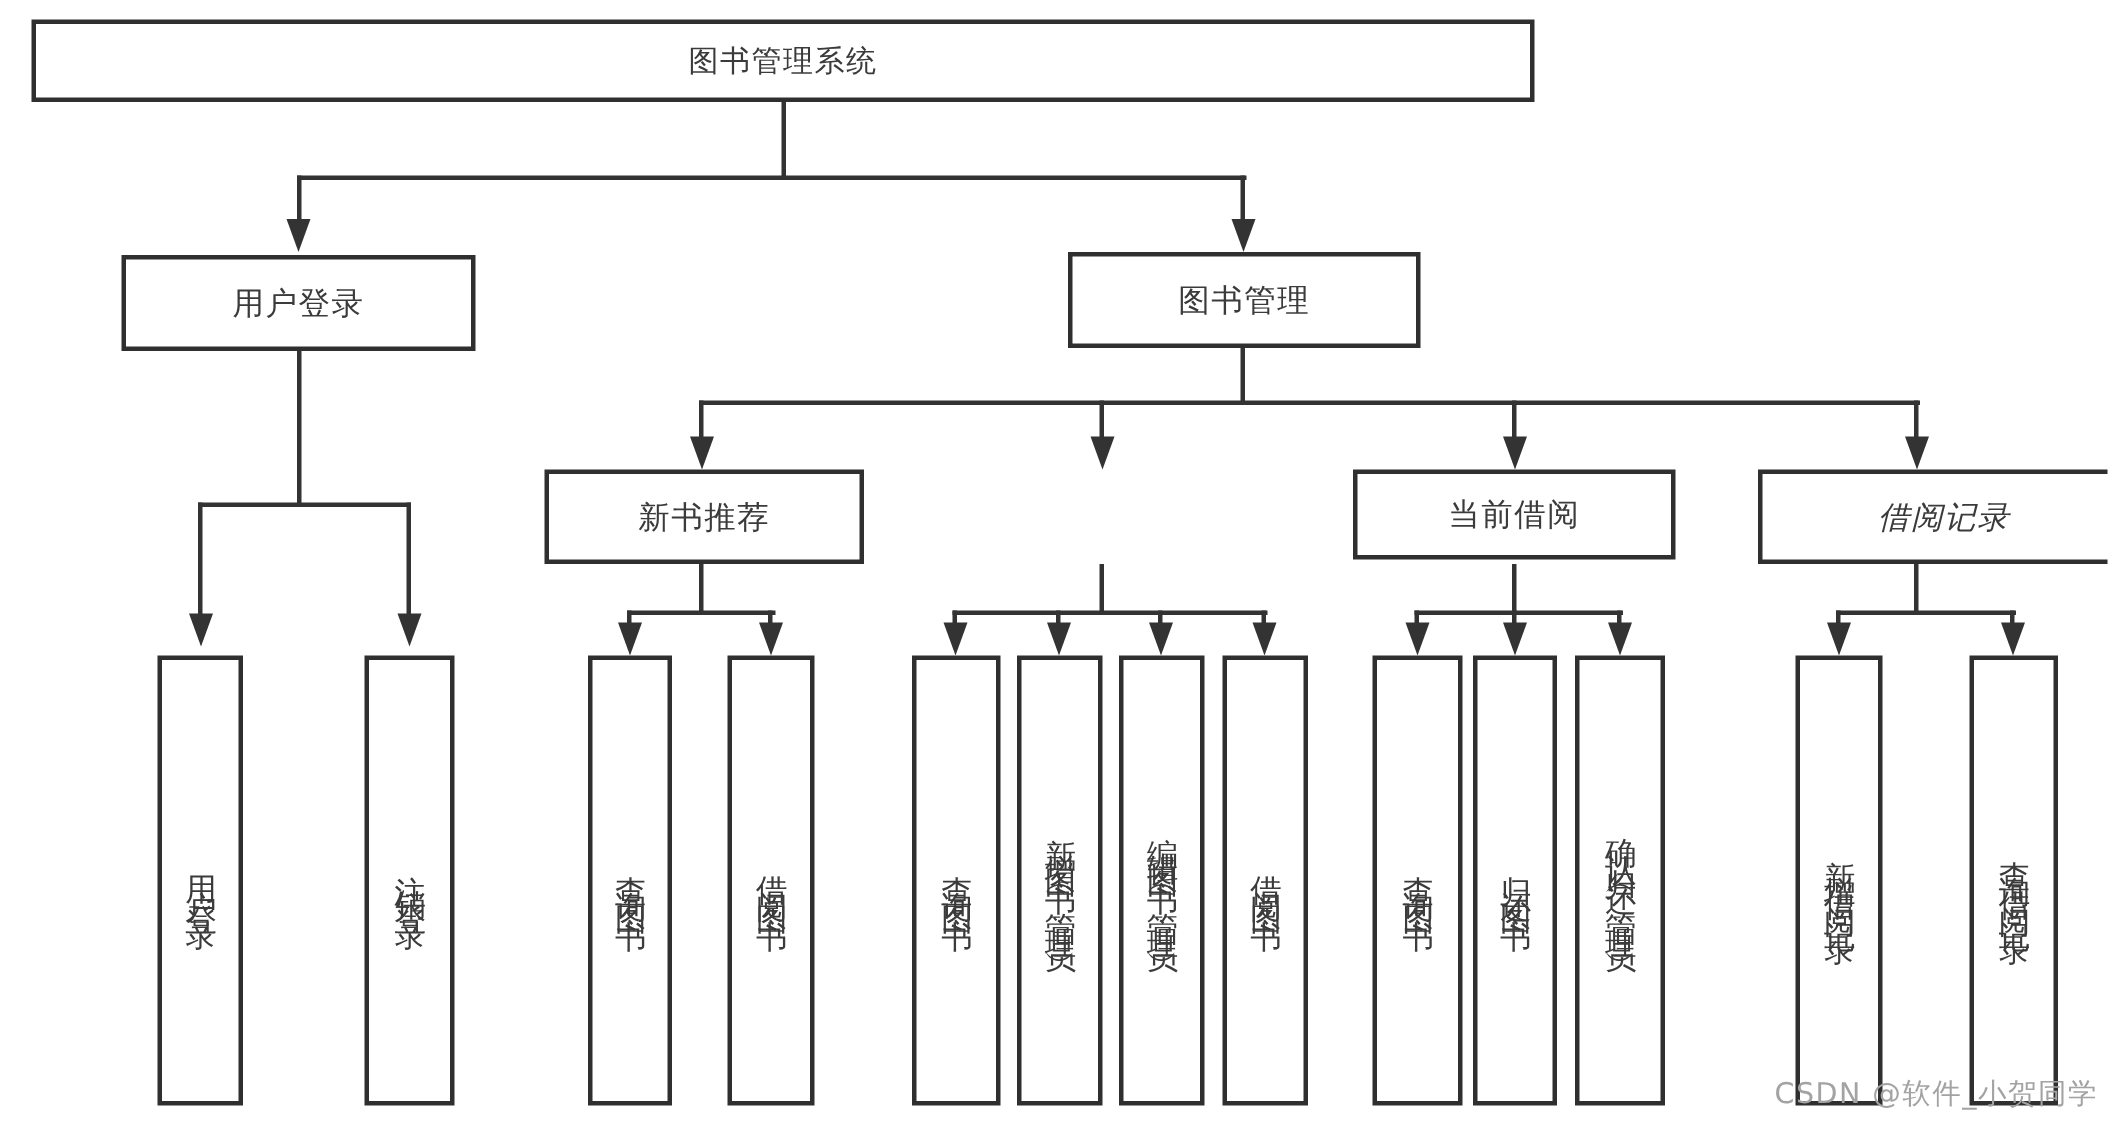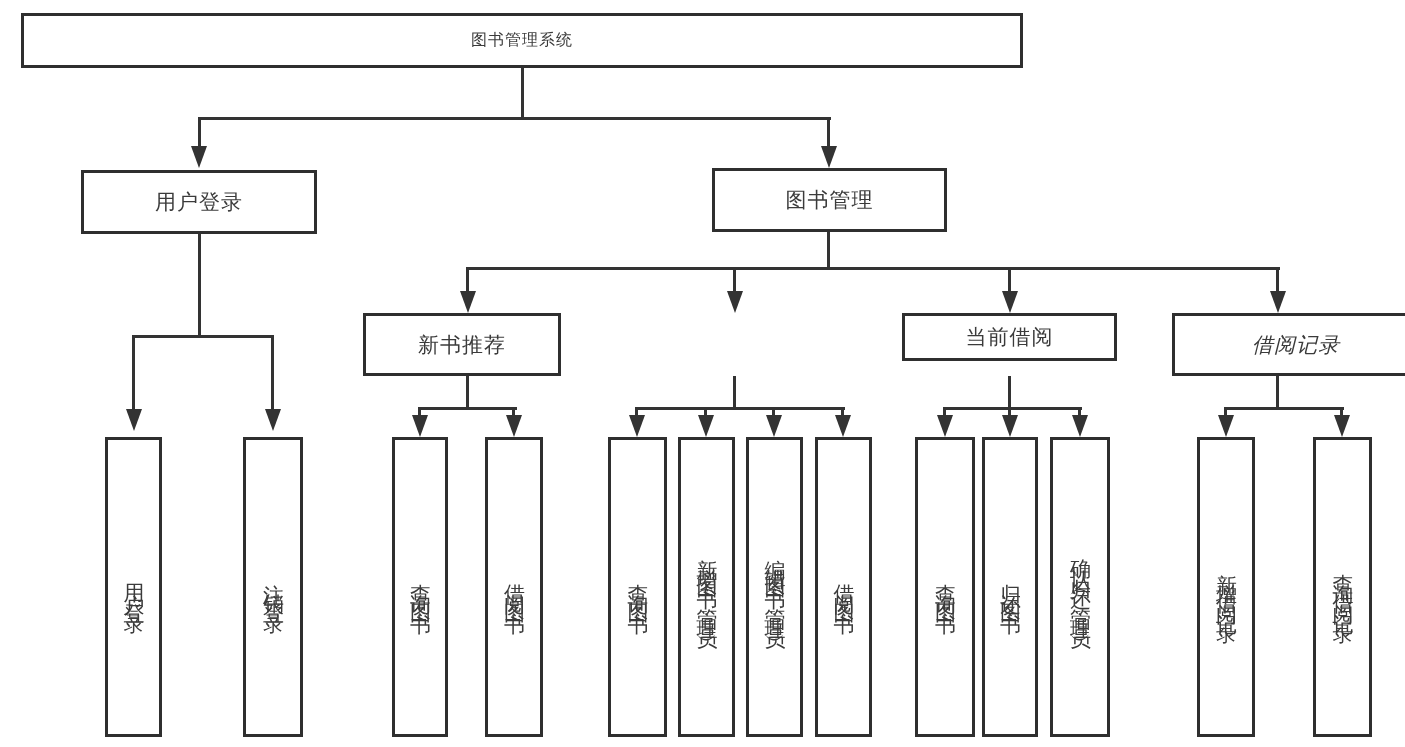--- a/index.html
+++ b/index.html
@@ -9,21 +9,21 @@
     overflow:hidden;
   }
   .canvas{position:absolute;left:0;top:0;width:1405px;height:747px;}
   .box{
     position:absolute;box-sizing:border-box;
     border:3px solid #2f2f2f;background:#ffffff;
     display:flex;align-items:center;justify-content:center;
     color:#3b3b3b;
   }
   .hlabel{font-size:21px;letter-spacing:1px;white-space:nowrap;}
-  .root-label{font-size:16px;}
+  .root-label{font-size:20px;}
   .vbox{
     writing-mode:vertical-rl;text-orientation:mixed;
   }
   .vlabel{
     font-size:21px;letter-spacing:10px;line-height:1;white-space:nowrap;
   }
   .vline,.hline{position:absolute;background:#333333;}
   .arrow{
     position:absolute;width:0;height:0;
     border-left:8px solid transparent;
@@ -70,24 +70,24 @@
   <div class="hline" style="left:466px;top:267px;width:814px;height:3px;"></div>
   <div class="vline" style="left:466px;top:267px;width:3px;height:27px;"></div>
   <div class="arrow" style="left:460px;top:291px;"></div>
   <div class="vline" style="left:733px;top:267px;width:3px;height:27px;"></div>
   <div class="arrow" style="left:727px;top:291px;"></div>
   <div class="vline" style="left:1008px;top:267px;width:3px;height:27px;"></div>
   <div class="arrow" style="left:1002px;top:291px;"></div>
   <div class="vline" style="left:1276px;top:267px;width:3px;height:27px;"></div>
   <div class="arrow" style="left:1270px;top:291px;"></div>
 
-  <div class="box" style="left:363px;top:313px;width:198px;height:63px;">
+  <div class="box" style="left:363px;top:313px;width:213px;height:63px;">
     <span class="hlabel">新书推荐</span>
   </div>
-  <div class="box" style="left:902px;top:313px;width:215px;height:48px;">
+  <div class="box" style="left:902px;top:313px;width:215px;height:60px;">
     <span class="hlabel">当前借阅</span>
   </div>
   <div class="box" style="left:1172px;top:313px;width:248px;height:63px;font-style:italic;">
     <span class="hlabel">借阅记录</span>
   </div>
 
   <div class="vline" style="left:466px;top:376px;width:3px;height:34px;"></div>
   <div class="hline" style="left:418px;top:407px;width:99px;height:3px;"></div>
   <div class="vline" style="left:418px;top:407px;width:3px;height:11px;"></div>
   <div class="arrow" style="left:412px;top:415px;"></div>
@@ -158,14 +158,15 @@
     <span class="vlabel">确认归还（管理员）</span>
   </div>
 
   <div class="box vbox" style="left:1197px;top:437px;width:58px;height:300px;">
     <span class="vlabel">新增借阅记录</span>
   </div>
   <div class="box vbox" style="left:1313px;top:437px;width:59px;height:300px;">
     <span class="vlabel">查询借阅记录</span>
   </div>
 
+  <div class="watermark">CSDN @软件_小贺同学</div>
 
 </div>
 
 </body></html>

